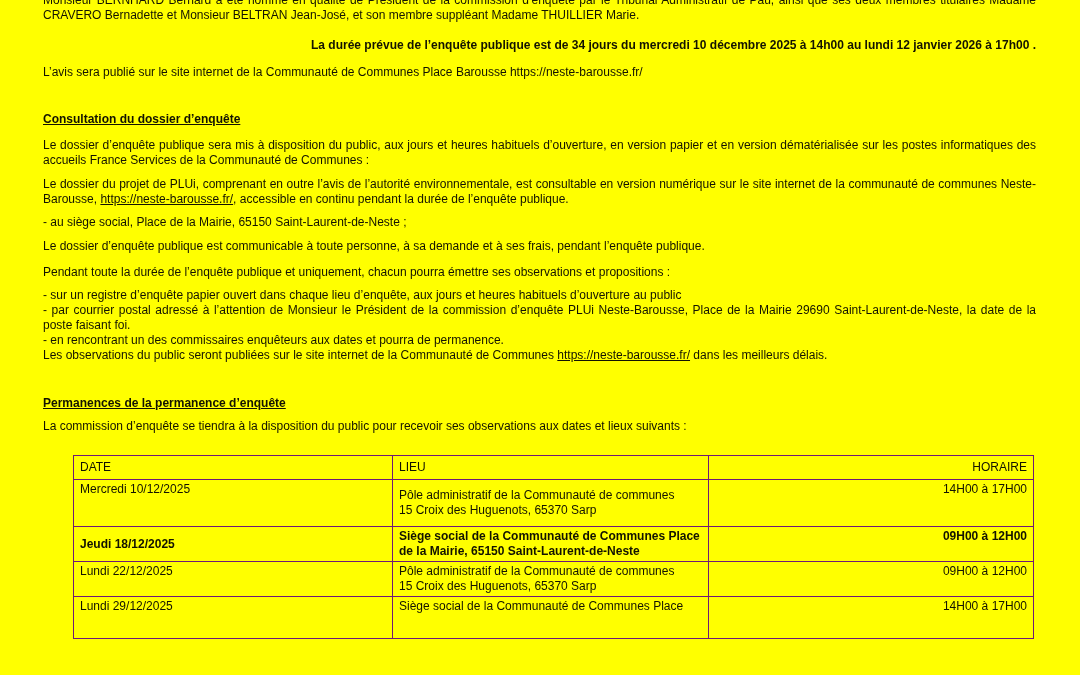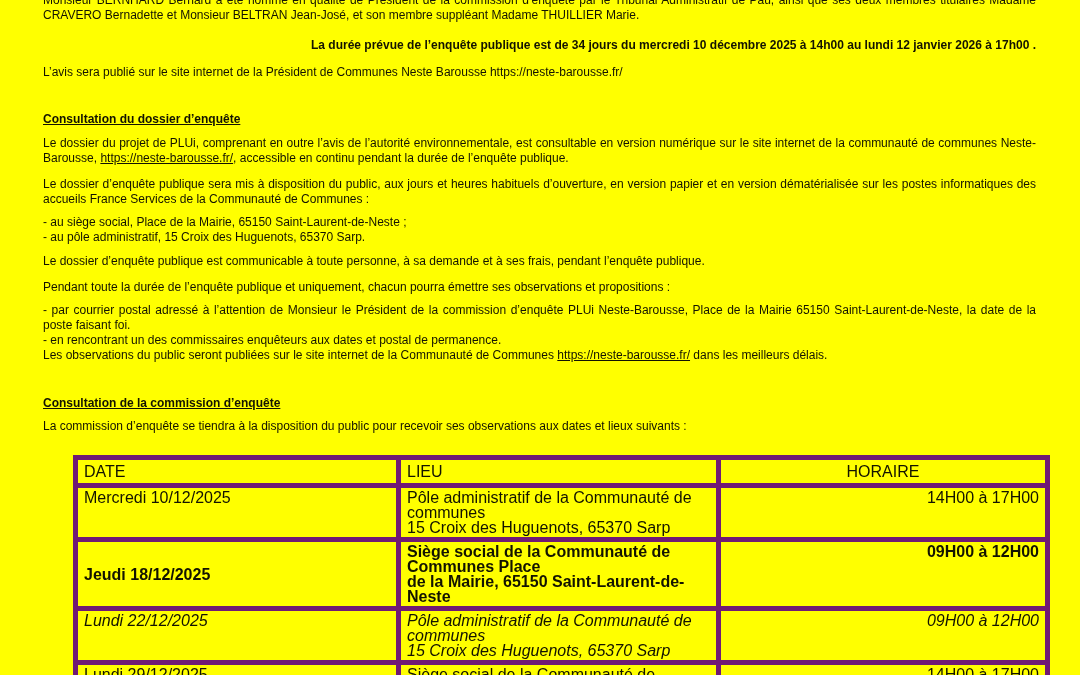--- a/index.html
+++ b/index.html
@@ -35,78 +35,78 @@
   .mt-h2 { margin-top:33px; }
   .mt-commission { margin-top:8px; }
 
   table.perm {
     margin:21px 0 0 30px;
     width:957px;
     border-collapse:collapse;
     table-layout:fixed;
   }
   table.perm td {
-    border:5px solid #701a75;
+    border:1px solid #701a75;
     padding:2px 6px 2px 6px;
-    font-size:16px; line-height:15px;
+    font-size:12px; line-height:15px;
     overflow:hidden;
   }
   td.hdr { font-size:13px; line-height:16px; height:19px; vertical-align:middle; }
   .c-date { width:306px; }
   .c-lieu { width:303px; }
   .c-hor  { width:312px; text-align:right; }
-  td.hdr.c-hor { text-align:center; }
+  td.hdr.c-hor { text-align:right; }
   .va-top { vertical-align:top; }
   .va-mid { vertical-align:middle; }
   .r1 { height:47px; }
   .r2 { height:30px;font-weight:bold; }
-  .r3 { height:29px;font-style:italic; }
+  .r3 { height:29px; }
   .r4 { height:42px; }
 </style>
 </head>
 <body>
 
 <div class="content">
 
   <p class="just">Monsieur BERNHARD Bernard a été nommé en qualité de Président de la commission d’enquête par le Tribunal Administratif de Pau, ainsi que ses deux membres titulaires Madame CRAVERO Bernadette et Monsieur BELTRAN Jean-José, et son membre suppléant Madame THUILLIER Marie.</p>
 
   <p class="center bold mt-duree">La durée prévue de l’enquête publique est de 34 jours du mercredi 10 décembre 2025 à 14h00 au lundi 12 janvier 2026 à 17h00 .</p>
 
-  <p class="mt-avis">L’avis sera publié sur le site internet de la Président de Communes Neste Barousse https://neste-barousse.fr/</p>
+  <p class="mt-avis">L’avis sera publié sur le site internet de la Communauté de Communes Place Barousse https://neste-barousse.fr/</p>
 
   <p class="heading mt-h1">
     <span>Consultation du dossier d’enquête</span>
   </p>
 
+  <p class="just mt-mis">Le dossier d’enquête publique sera mis à disposition du public, aux jours et heures habituels d’ouverture, en version papier et en version dématérialisée sur les postes informatiques des accueils France Services de la Communauté de Communes :</p>
+
   <p class="just mt-dossier">
     <span>Le dossier du projet de PLUi, comprenant en outre l’avis de l’autorité environnementale, est consultable en version numérique sur le site internet de la communauté de communes Neste-Barousse, </span><span class="u">https://neste-barousse.fr/</span><span>, accessible en continu pendant la durée de l’enquête publique.</span>
   </p>
 
-  <p class="just mt-mis">Le dossier d’enquête publique sera mis à disposition du public, aux jours et heures habituels d’ouverture, en version papier et en version dématérialisée sur les postes informatiques des accueils France Services de la Communauté de Communes :</p>
-
   <div class="mt-lieux">
     <p>- au siège social, Place de la Mairie, 65150 Saint-Laurent-de-Neste ;</p>
-    <p>- au pôle administratif, 15 Croix des Huguenots, 65370 Sarp.</p>
   </div>
 
   <p class="mt-comm">Le dossier d’enquête publique est communicable à toute personne, à sa demande et à ses frais, pendant l’enquête publique.</p>
 
   <p class="mt-pendant">Pendant toute la durée de l’enquête publique et uniquement, chacun pourra émettre ses observations et propositions :</p>
 
   <div class="mt-list">
-    <p class="just">- par courrier postal adressé à l’attention de Monsieur le Président de la commission d’enquête PLUi Neste-Barousse, Place de la Mairie 65150 Saint-Laurent-de-Neste, la date de la poste faisant foi.</p>
-    <p>- en rencontrant un des commissaires enquêteurs aux dates et postal de permanence.</p>
+    <p>- sur un registre d’enquête papier ouvert dans chaque lieu d’enquête, aux jours et heures habituels d’ouverture au public</p>
+    <p class="just">- par courrier postal adressé à l’attention de Monsieur le Président de la commission d’enquête PLUi Neste-Barousse, Place de la Mairie 29690 Saint-Laurent-de-Neste, la date de la poste faisant foi.</p>
+    <p>- en rencontrant un des commissaires enquêteurs aux dates et pourra de permanence.</p>
   </div>
 
   <p class="mt-obs">
     <span>Les observations du public seront publiées sur le site internet de la Communauté de Communes </span><span class="u">https://neste-barousse.fr/</span><span> dans les meilleurs délais.</span>
   </p>
 
   <p class="heading mt-h2">
-    <span>Consultation de la commission d’enquête</span>
+    <span>Permanences de la permanence d’enquête</span>
   </p>
 
   <p class="mt-commission">La commission d’enquête se tiendra à la disposition du public pour recevoir ses observations aux dates et lieux suivants :</p>
 
   <table class="perm">
     <tbody>
       <tr>
         <td class="hdr c-date">DATE</td>
         <td class="hdr c-lieu">LIEU</td>
         <td class="hdr c-hor">HORAIRE</td>

